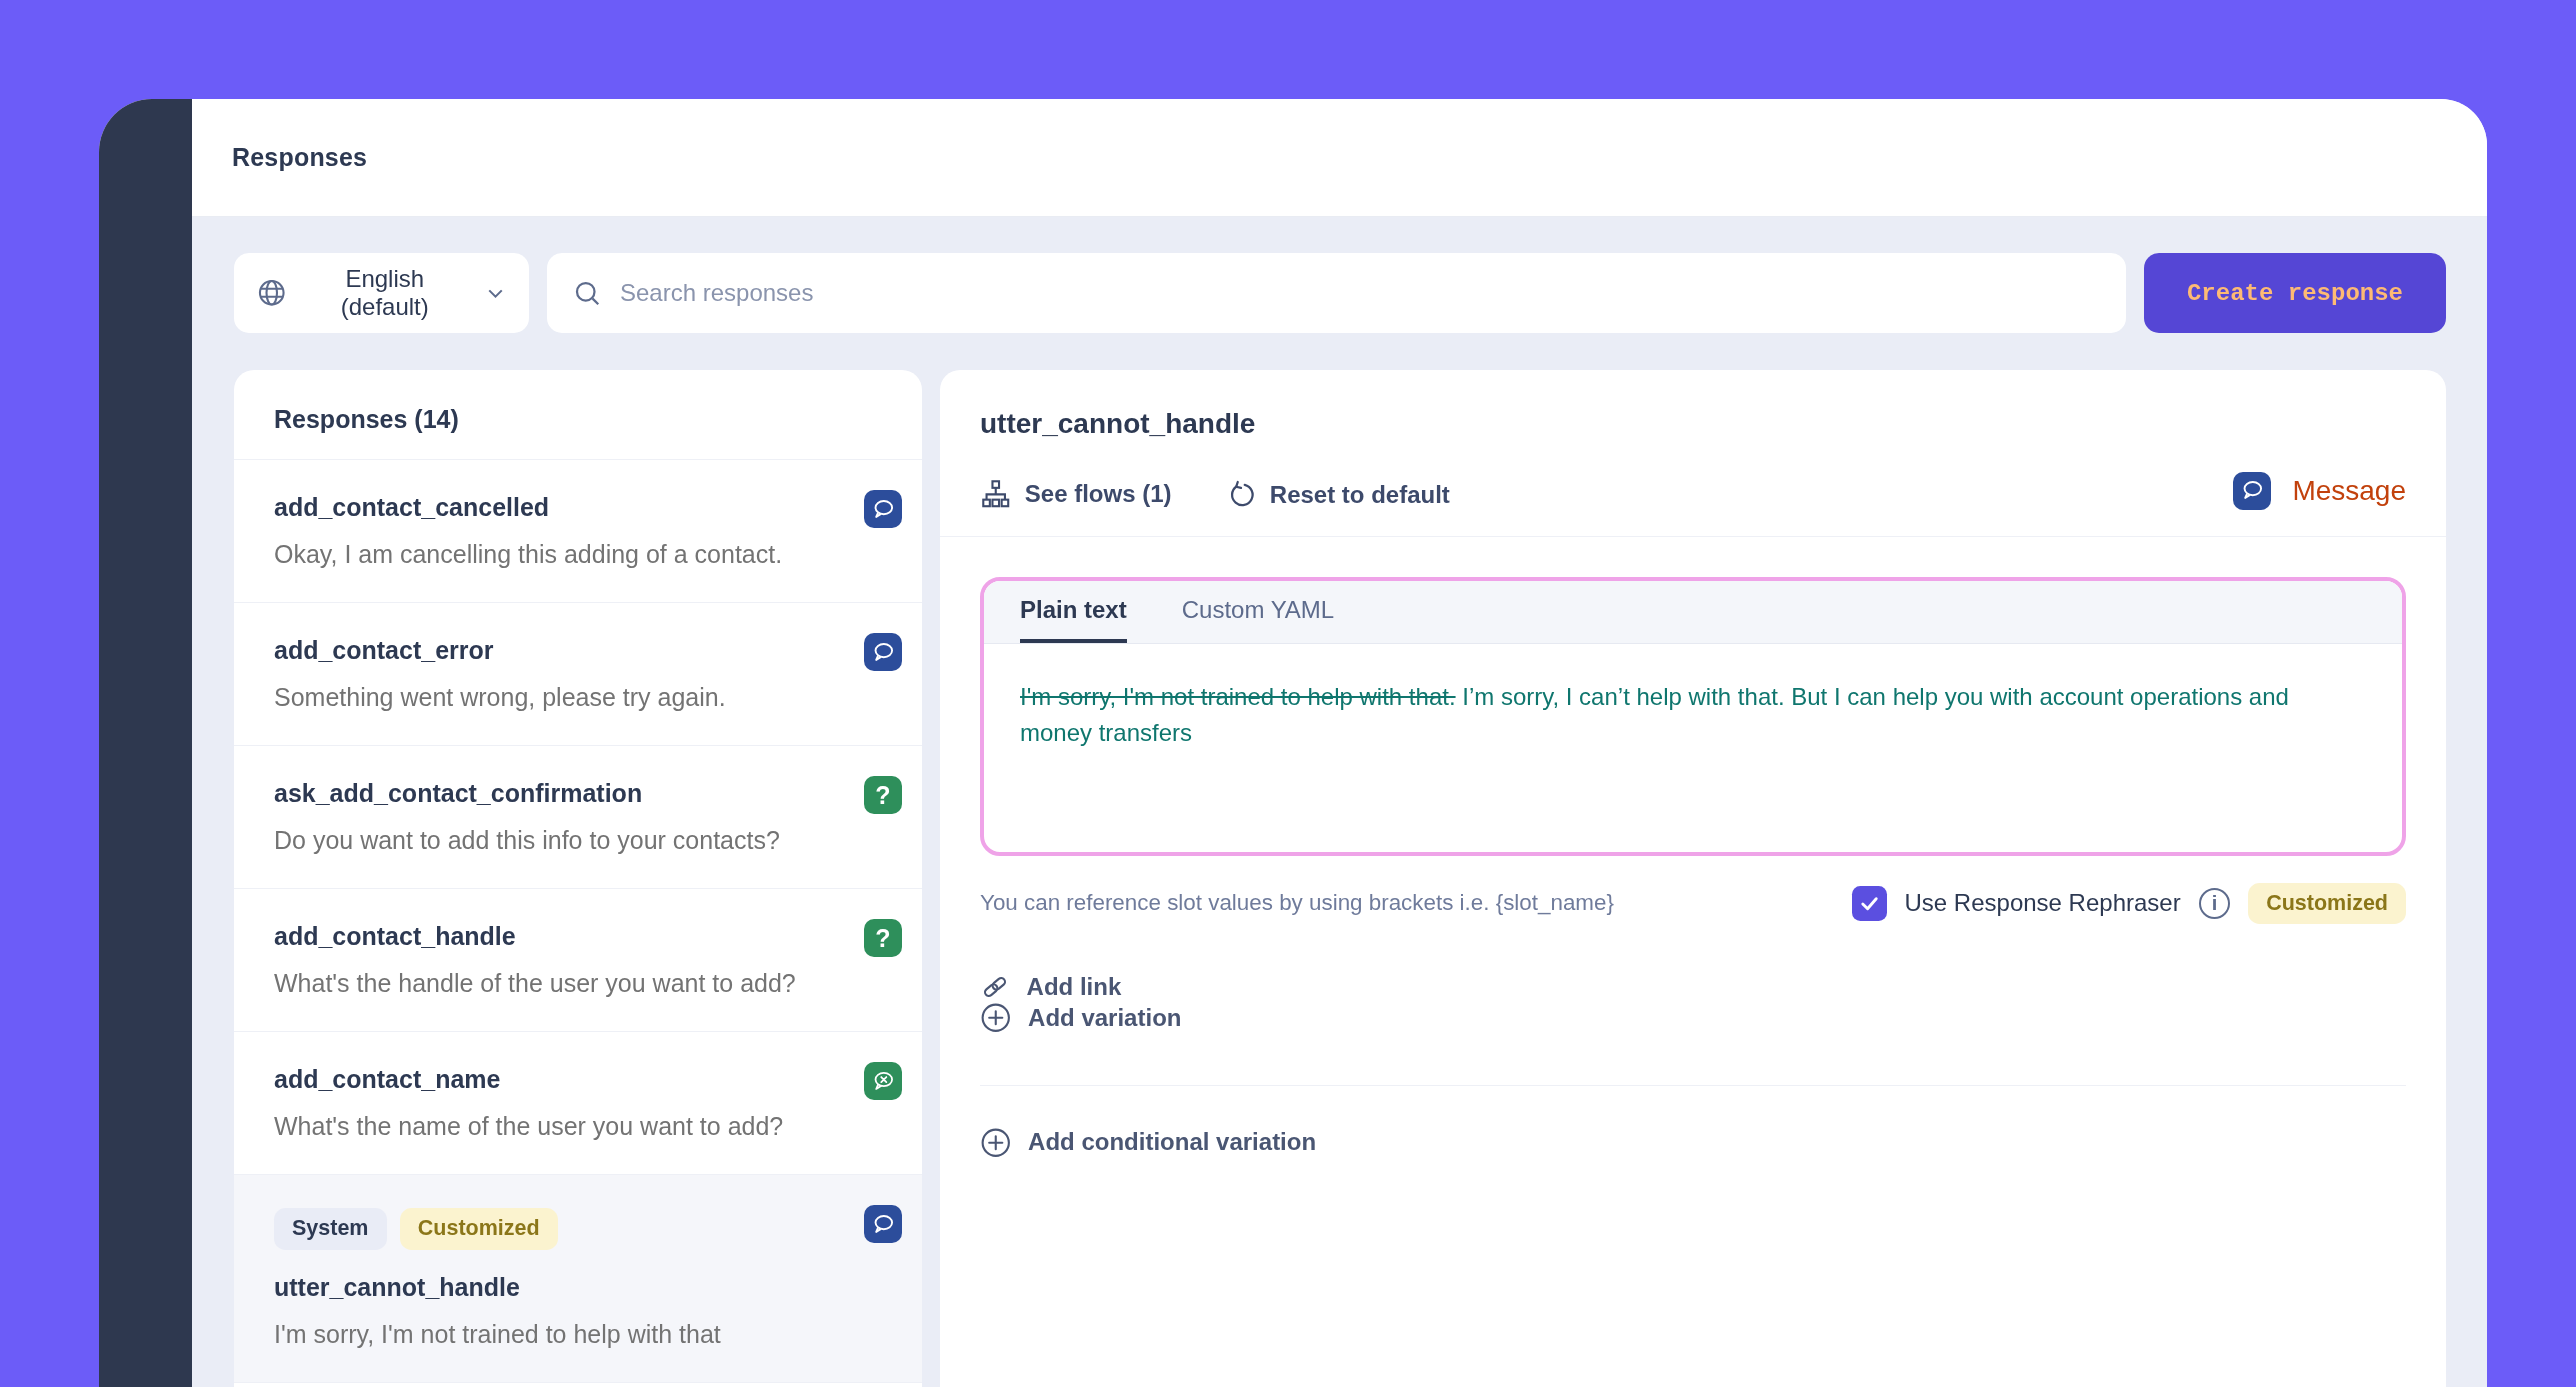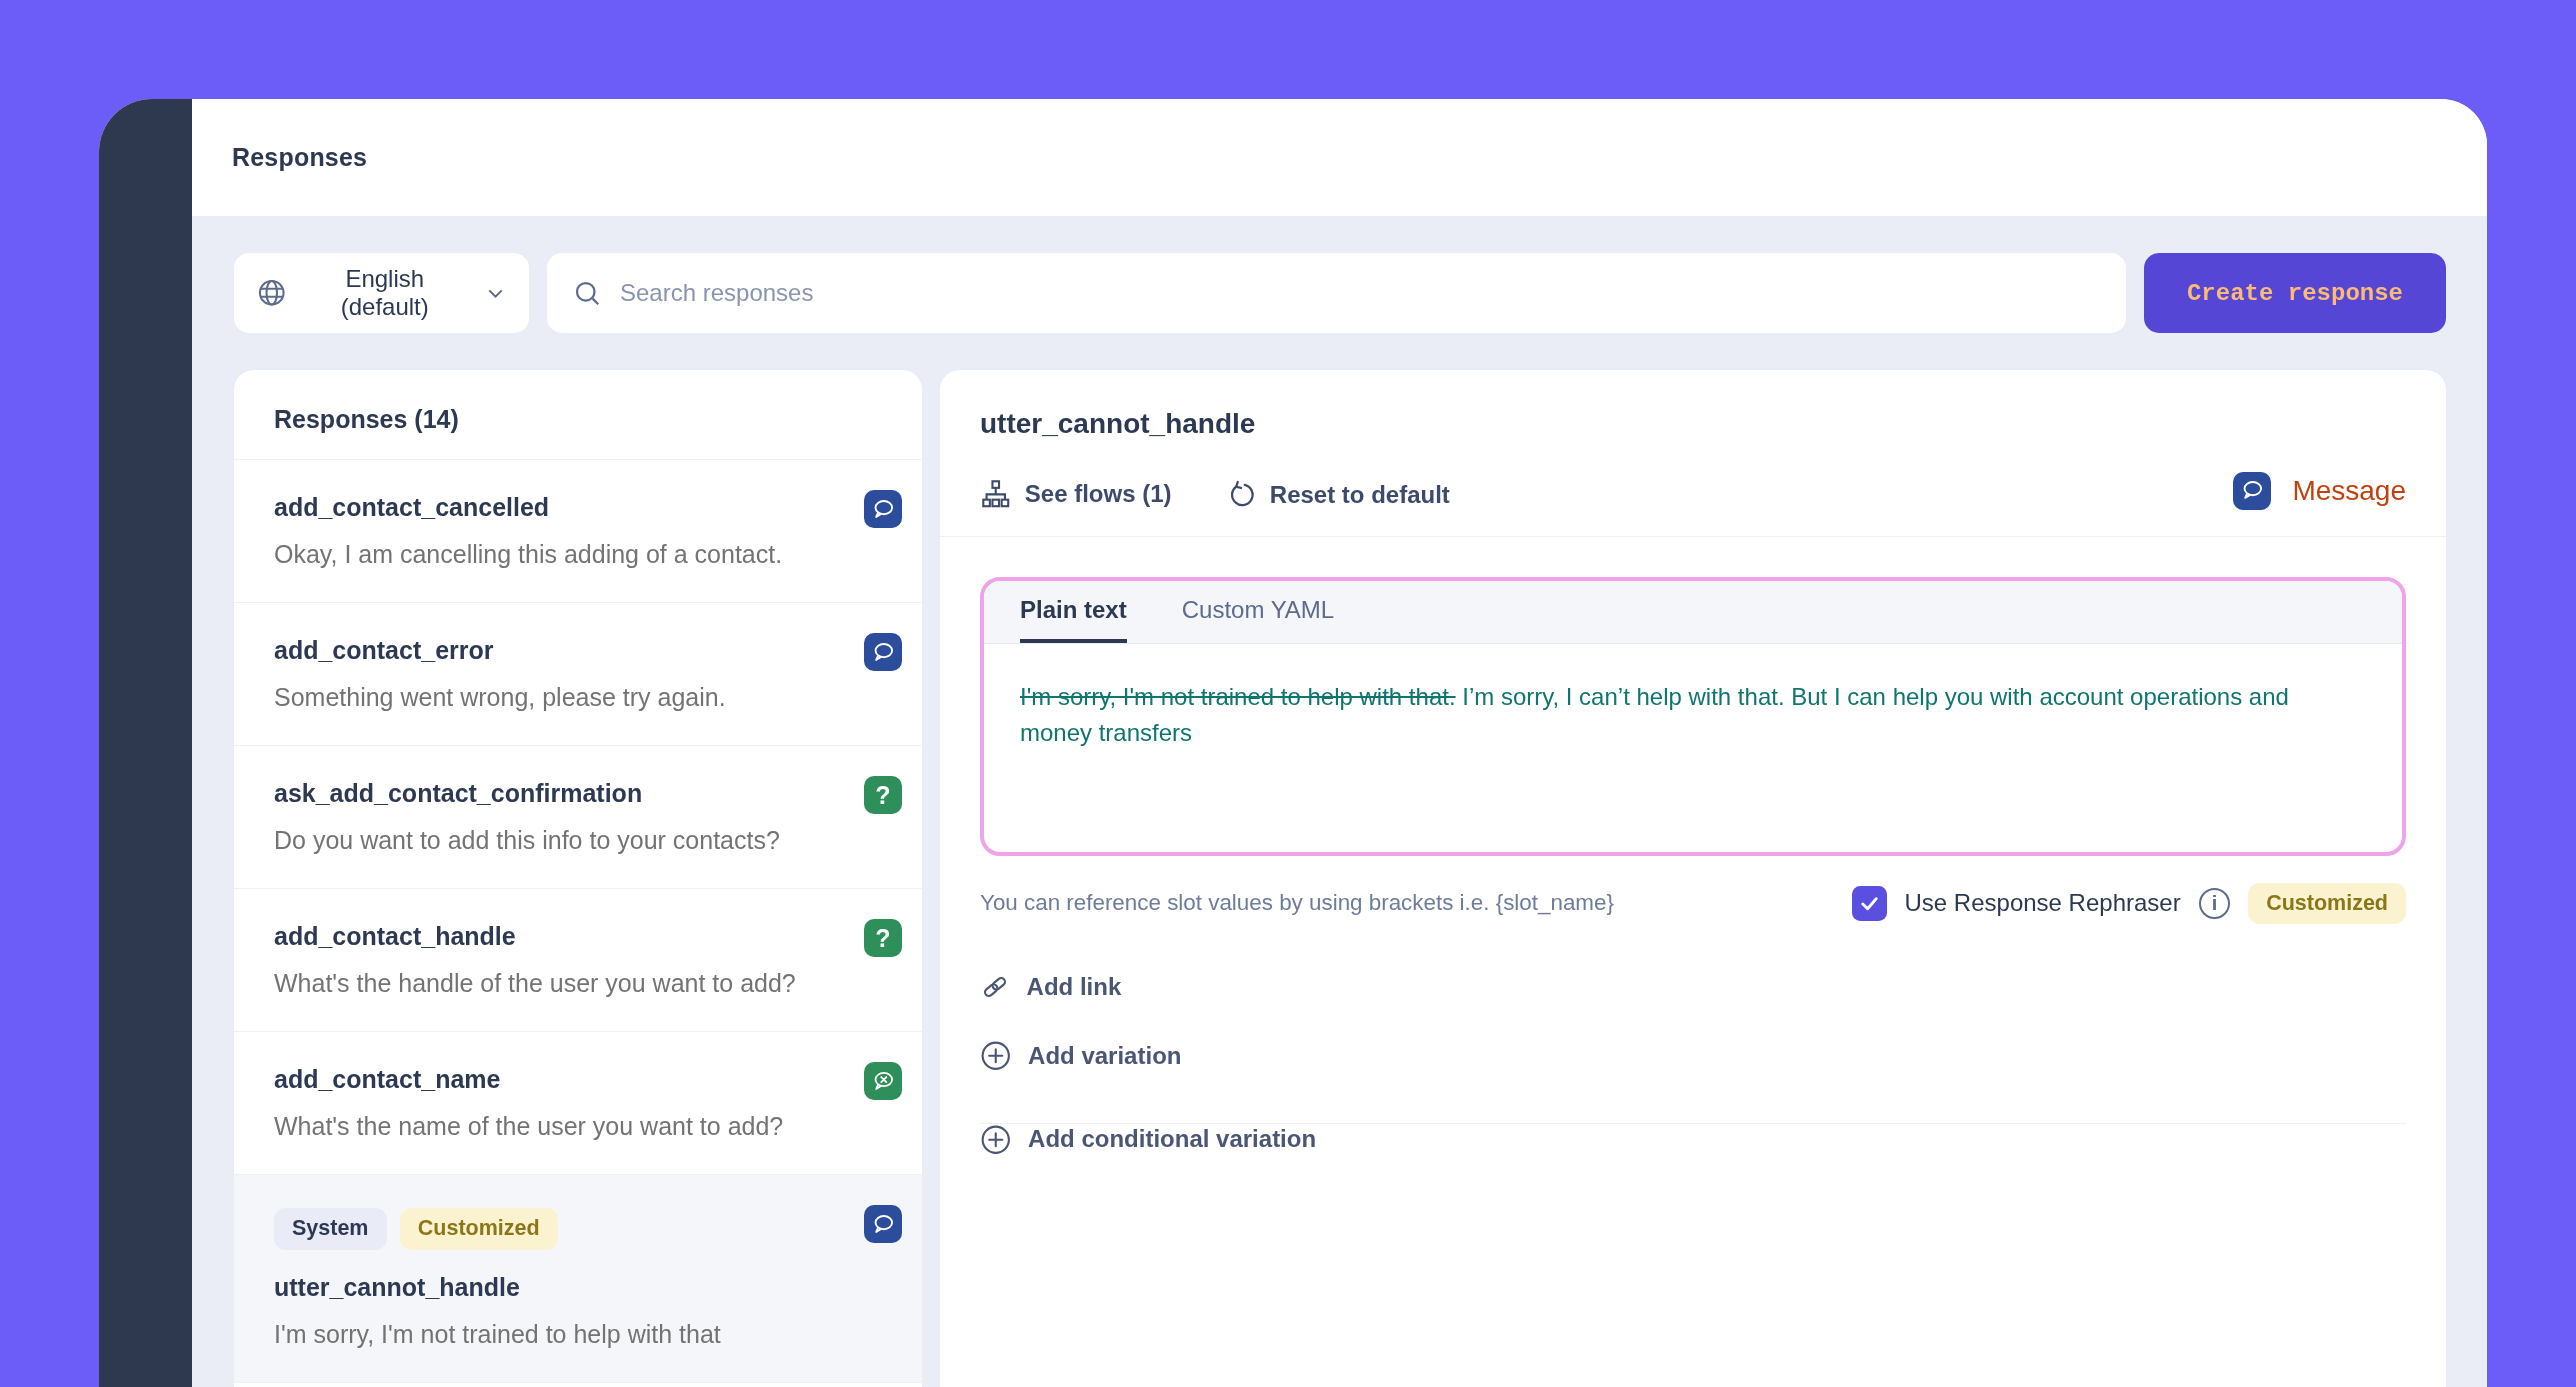--- a/index.html
+++ b/index.html
@@ -106,23 +106,23 @@
   .info-icon{
     width:31.5px; height:31.5px; border-radius:50%; border:2.5px solid #5d6b8c;
     color:#5d6b8c; display:flex; align-items:center; justify-content:center;
     font-size:20px; font-weight:bold; cursor:pointer;
   }
   .link-row{
     display:flex; align-items:center; gap:16.6px; font-size:24px; font-weight:600;
     color:#4a5673; cursor:pointer;
   }
   .add-link-row{ margin-top:48px; }
-  .add-var-row{ margin-top:38px; }
+  .add-var-row{ }
   .body-divider{ border:none; border-top:1.7px solid #eef0f6; margin-top:51px; }
-  .add-cond-row{ }
+  .add-cond-row{ margin-top:41px; }
   svg{ display:block; }
 </style>
 </head>
 <body>
 
 <div class="window">
   <aside class="rail"></aside>
   <div class="main">
 
     <header class="page-header">

